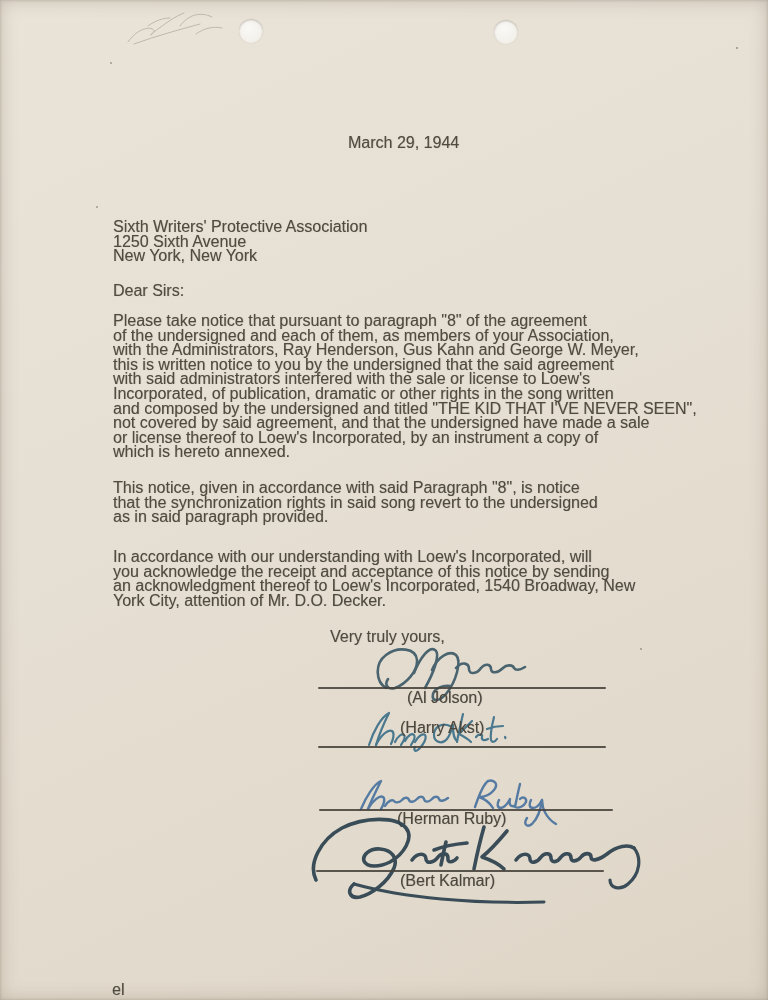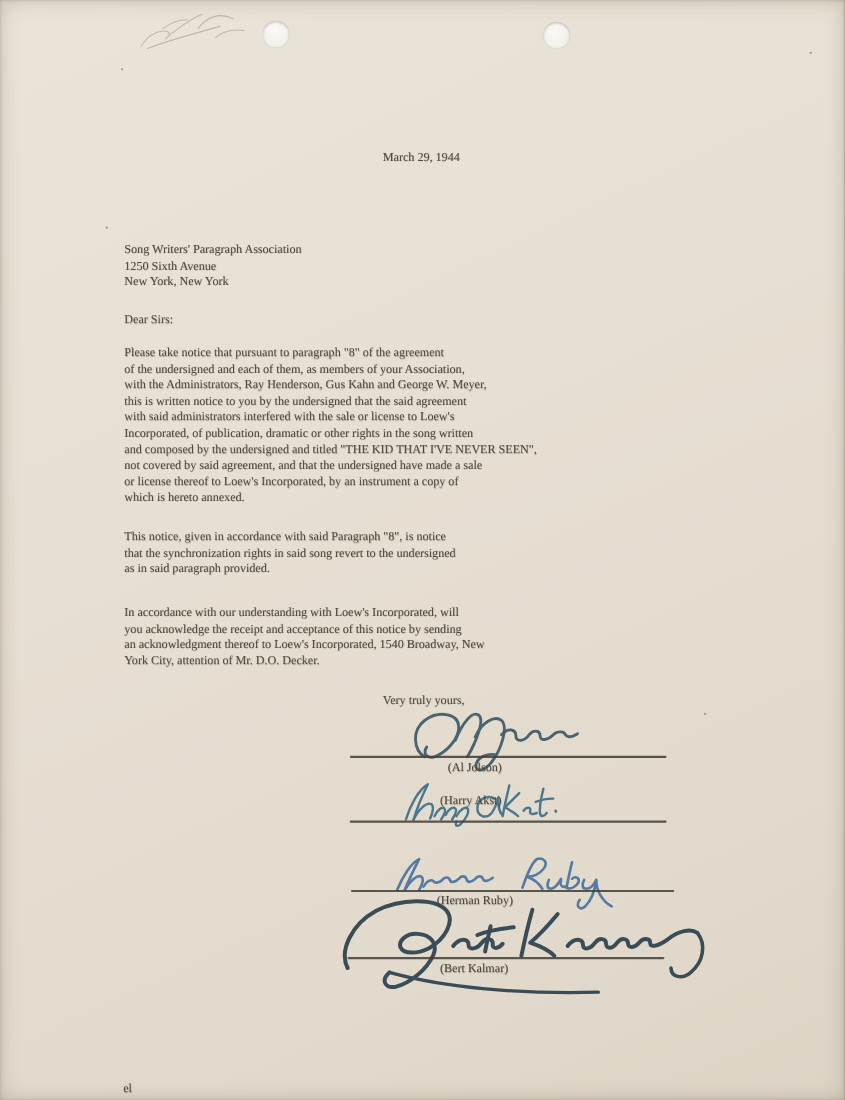--- a/index.html
+++ b/index.html
@@ -8,33 +8,33 @@
     position:relative;
     width:768px;height:1000px;
     margin:0 auto;
     background:linear-gradient(155deg,#eae3d8 0%,#e6dfd3 40%,#e2dacc 78%,#ddd4c6 100%);
     box-shadow:inset 0 0 18px rgba(122,110,92,.32), inset 0 0 3px rgba(105,95,80,.35);
     overflow:hidden;
     font-family:"Liberation Mono","DejaVu Sans Mono",monospace;
   }
   .type{
     position:absolute;
-    font-family:Liberation Serif, serif;
-    font-size:11px;line-height:14.6px;
+    font-family:Liberation Sans, sans-serif;
+    font-size:16px;line-height:14.6px;
     color:#504b41;
     white-space:pre;
     text-shadow:0.4px 0.4px 0.7px rgba(78,70,58,.40);
   }
   .date{left:348px;top:136px;}
   .addr{left:113px;top:220px;}
   .salutation{left:113px;top:284px;}
   .p1{left:113px;top:314px;}
   .p2{left:113px;top:481px;}
   .p3{left:113px;top:550px;}
-  .closing{left:348px;top:630px;}
+  .closing{left:330px;top:630px;}
   .initials{left:112px;top:953px;margin-top:30px;}
 
   .sigline{
     position:absolute;height:2px;
     background:#45413a;opacity:.88;border-radius:1px;
   }
   .l1{left:318px;top:687px;width:288px;}
   .l2{left:318px;top:746px;width:288px;}
   .l3{left:319px;top:809px;width:294px;}
   .l4{left:316px;top:870px;width:288px;}
@@ -86,21 +86,21 @@
   </svg>
 
   <div class="speck sp1"></div>
   <div class="speck sp2"></div>
   <div class="speck sp3"></div>
   <div class="speck sp4"></div>
 
   <div class="type date">March 29, 1944</div>
 
   <div class="addr" style="position:absolute;">
-    <div class="type" style="position:static;">Song Writers' Paragraph Association</div>
+    <div class="type" style="position:static;">Sixth Writers' Protective Association</div>
     <div class="type" style="position:static;">1250 Sixth Avenue</div>
     <div class="type" style="position:static;">New York, New York</div>
   </div>
 
   <div class="type salutation">Dear Sirs:</div>
 
   <div class="type p1">Please take notice that pursuant to paragraph "8" of the agreement
 of the undersigned and each of them, as members of your Association,
 with the Administrators, Ray Henderson, Gus Kahn and George W. Meyer,
 this is written notice to you by the undersigned that the said agreement

